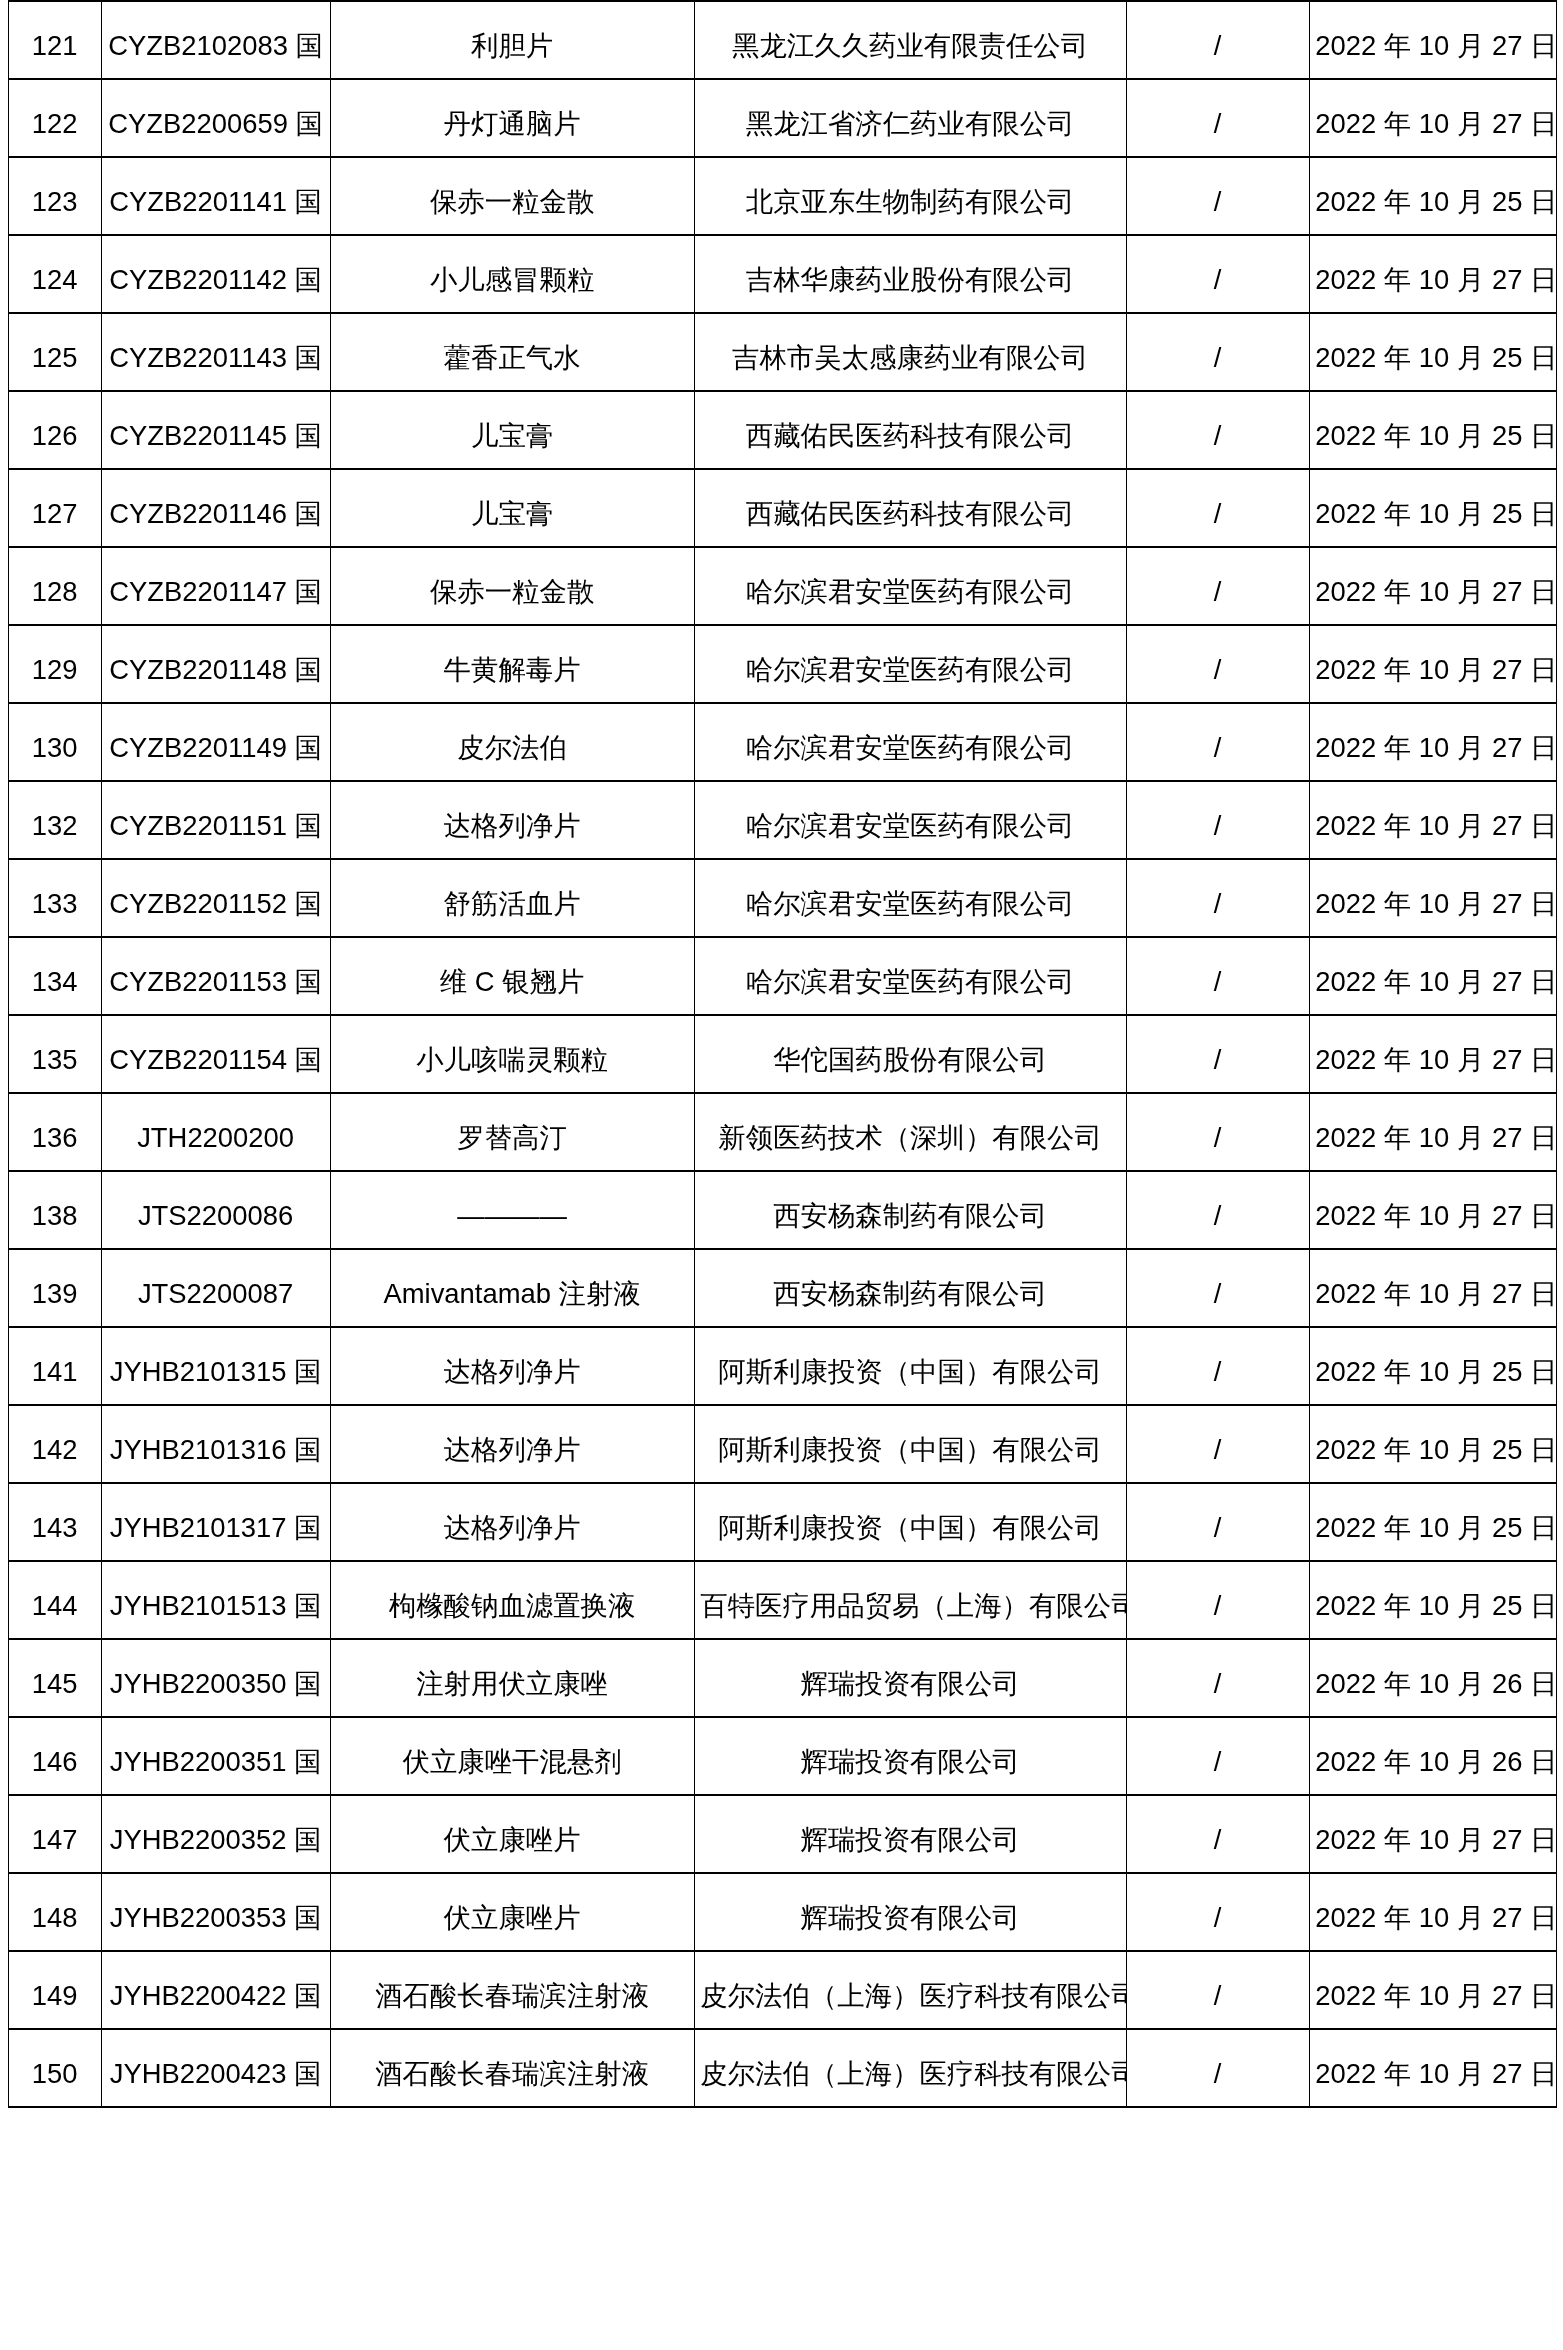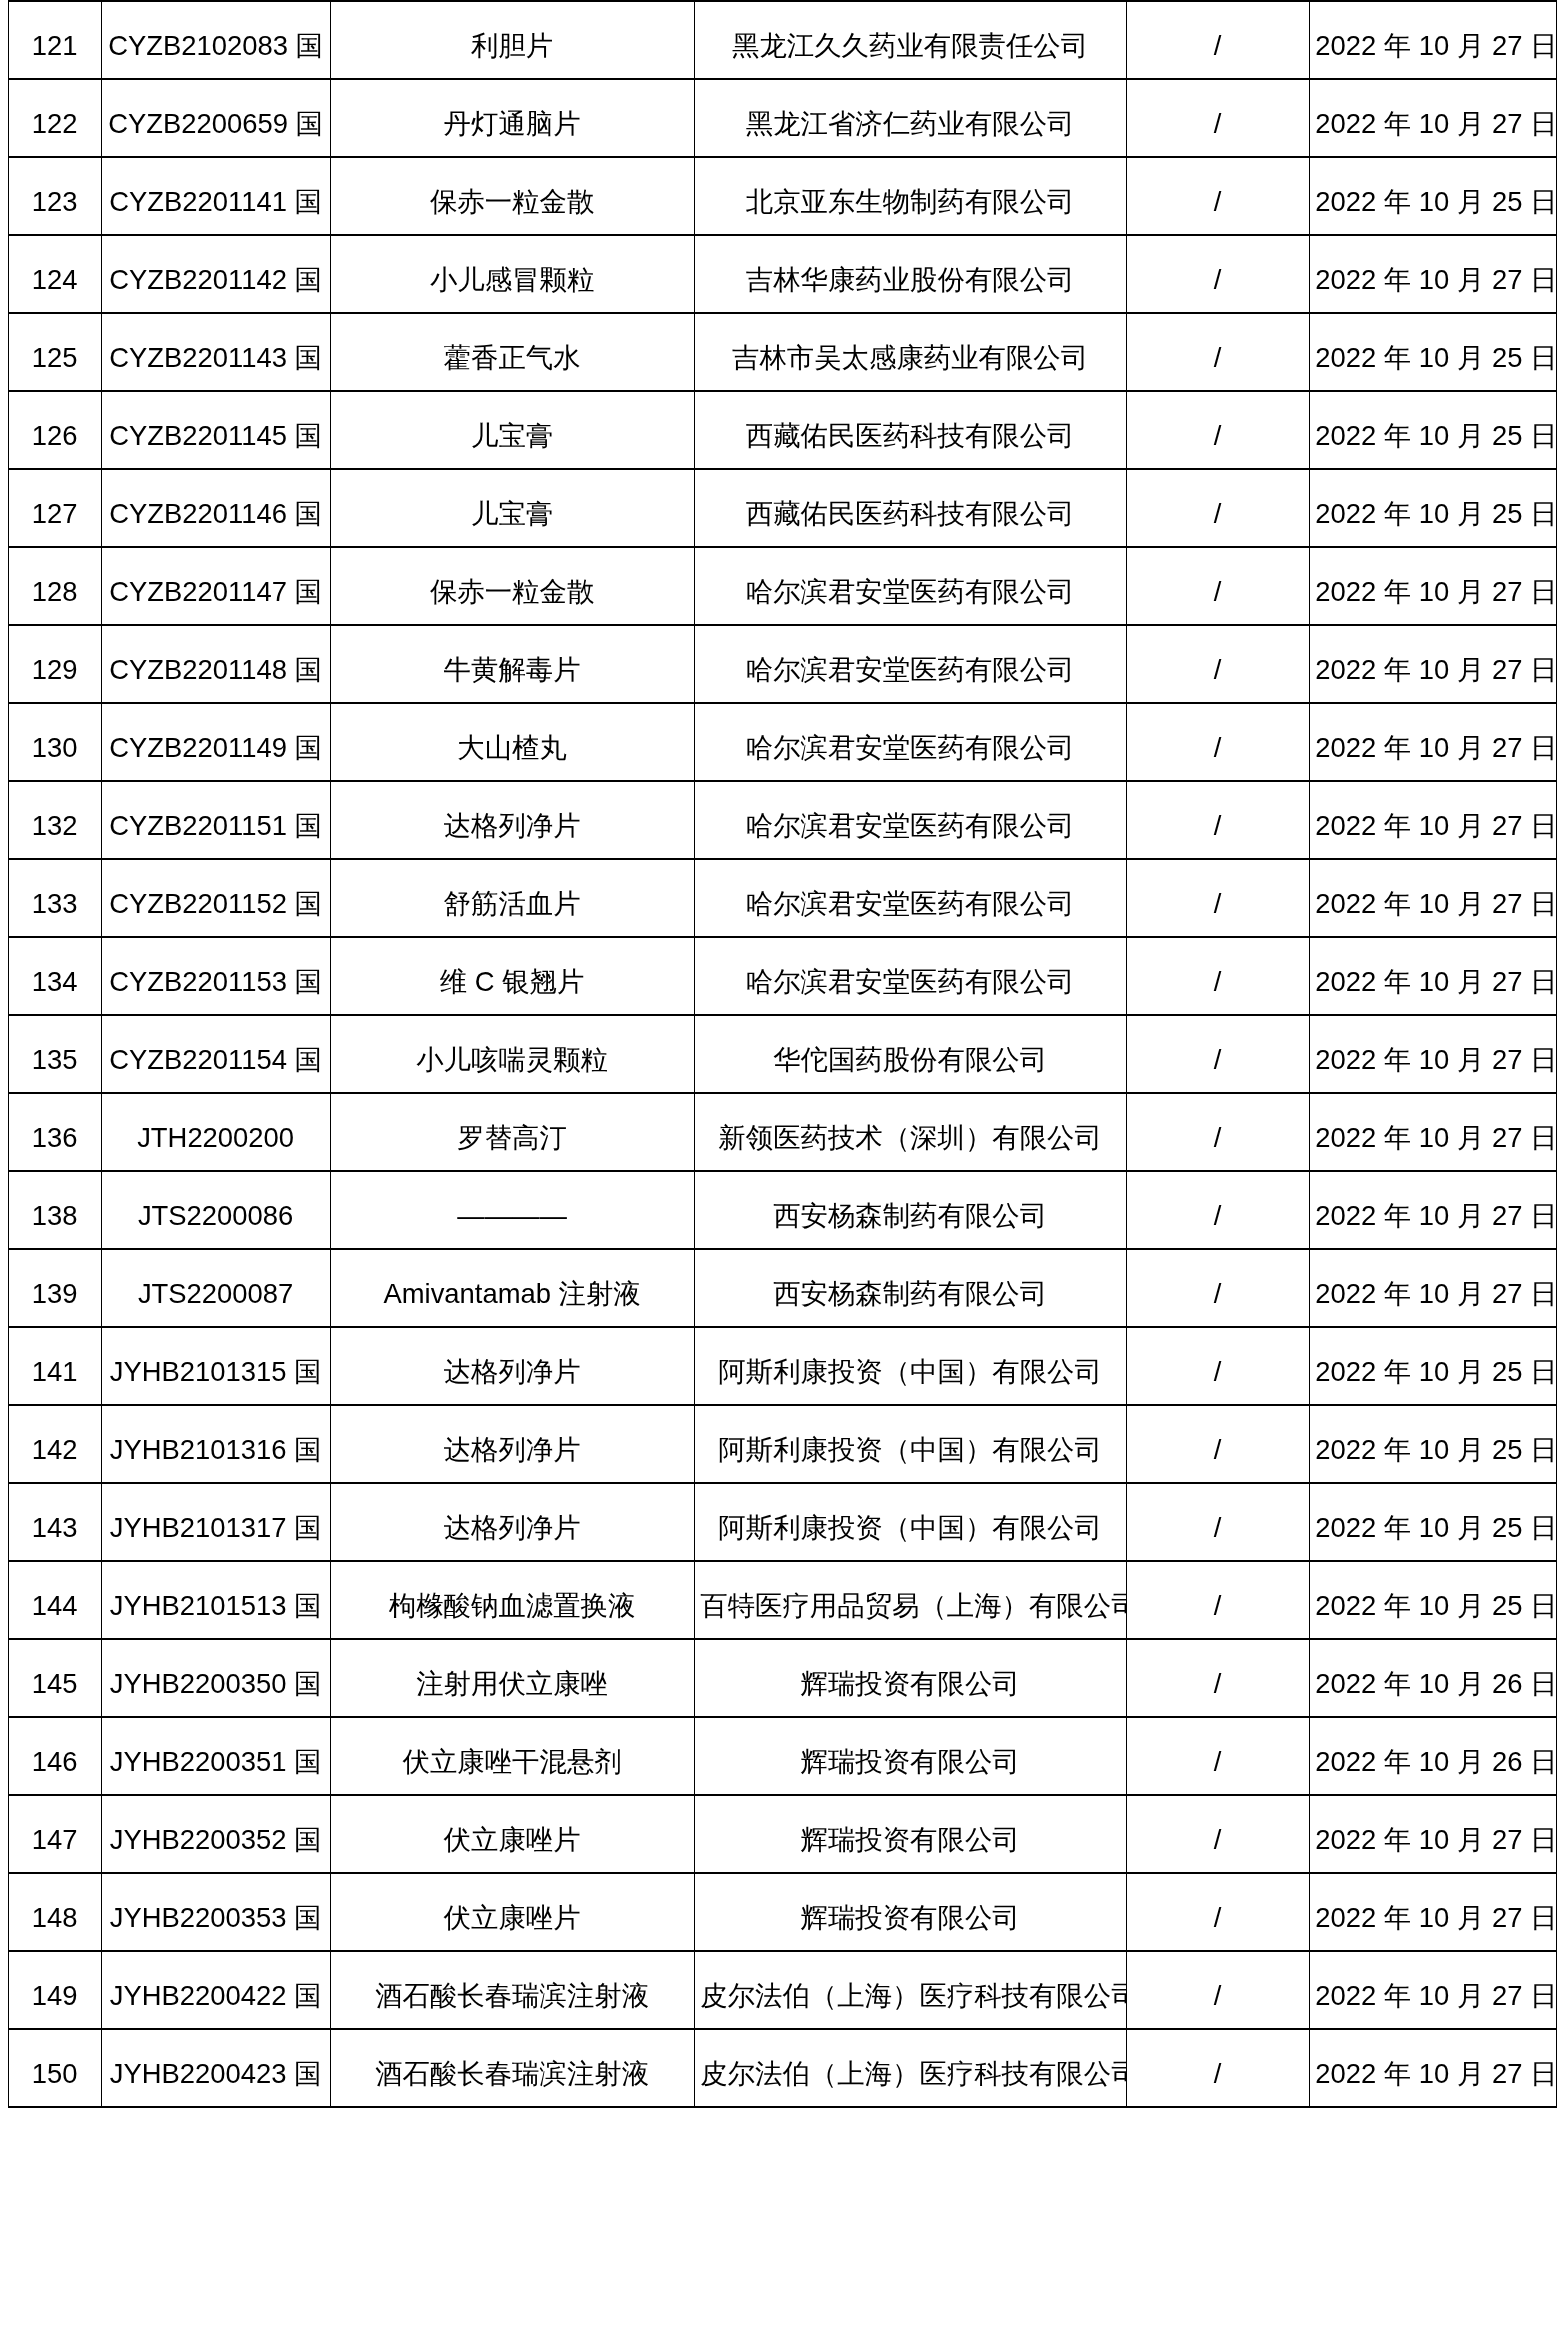--- a/index.html
+++ b/index.html
@@ -136,21 +136,21 @@
           <td class="cell-no">129</td>
           <td class="cell-accept">CYZB2201148 国</td>
           <td class="cell-drug">牛黄解毒片</td>
           <td class="cell-company">哈尔滨君安堂医药有限公司</td>
           <td class="cell-remark">/</td>
           <td class="cell-date">2022 年 10 月 27 日</td>
         </tr>
         <tr>
           <td class="cell-no">130</td>
           <td class="cell-accept">CYZB2201149 国</td>
-          <td class="cell-drug">大山楂丸</td>
+          <td class="cell-drug">皮尔法伯</td>
           <td class="cell-company">哈尔滨君安堂医药有限公司</td>
           <td class="cell-remark">/</td>
           <td class="cell-date">2022 年 10 月 27 日</td>
         </tr>
         <tr>
           <td class="cell-no">132</td>
           <td class="cell-accept">CYZB2201151 国</td>
           <td class="cell-drug">达格列净片</td>
           <td class="cell-company">哈尔滨君安堂医药有限公司</td>
           <td class="cell-remark">/</td>

